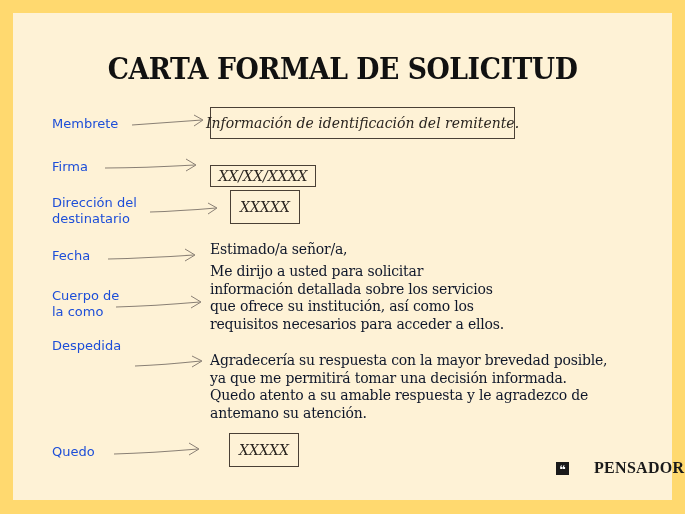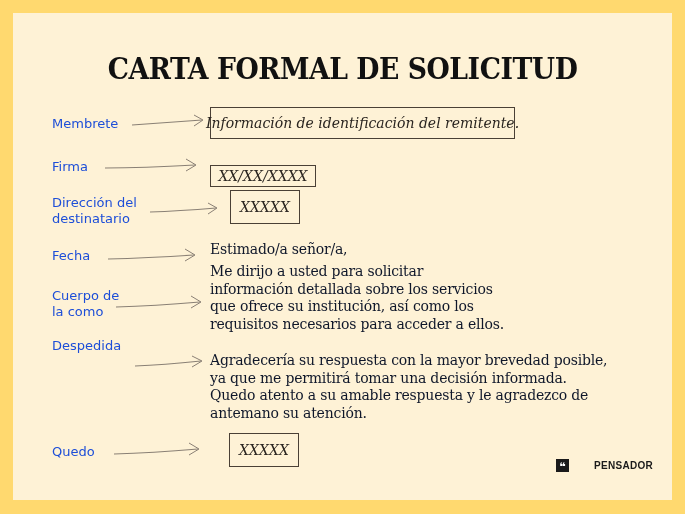--- a/index.html
+++ b/index.html
@@ -12,21 +12,21 @@
     color:#1d4ed8; line-height:16px; }
   .arrow { position:absolute; }
   .box { position:absolute; border:1.3px solid #4a4035; box-sizing:border-box;
     font-family:"DejaVu Serif", serif; font-style:italic; font-size:14px; color:#2a2520;
     display:flex; align-items:center; justify-content:center; white-space:nowrap; }
   .text { position:absolute; left:210px; font-family:"DejaVu Serif", serif; font-size:14px;
     color:#0f172a; line-height:17.5px; white-space:pre; letter-spacing:-0.2px; }
   .logo { position:absolute; left:556px; top:459px; display:flex; align-items:center; gap:5px; }
   .logo-mark { width:13px; height:13px; background:#1a1a1a; color:#fff; font-family:"DejaVu Sans", sans-serif;
     font-weight:bold; font-size:11px; line-height:16px; text-align:center; }
-  .logo-text { font-family:Liberation Sans, sans-serif; font-weight:bold; font-size:10px; color:#1a1a1a; letter-spacing:0.3px;padding-left:20px; }
+  .logo-text { font-family:Liberation Serif, serif; font-weight:bold; font-size:16px; color:#1a1a1a; letter-spacing:0.3px;padding-left:20px; }
 </style>
 </head>
 <body>
 
 <div class="panel"></div>
 
 <div class="title">CARTA FORMAL DE SOLICITUD</div>
 
 <div class="label" style="top:116px">Membrete</div>
 <svg class="arrow" style="left:130px;top:114px" width="76" height="16">

